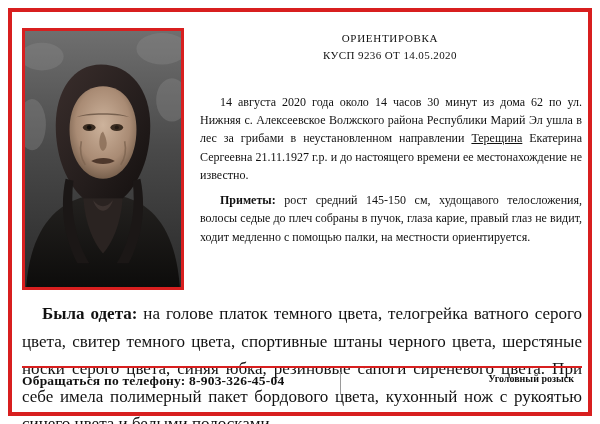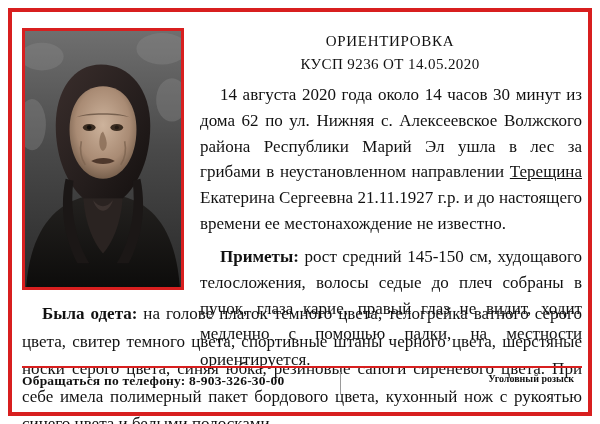--- a/index.html
+++ b/index.html
@@ -45,34 +45,34 @@
   }
   .photo svg { display: block; width: 100%; height: 100%; }
 
   
   .head {
     position: absolute;
     left: 186px;
     top: 16px;
     right: 6px;
     text-align: center;
-    font-size: 15px;
+    font-size: 11px;
     letter-spacing: 0.7px;
     line-height: 1.55;
     color: #111;
   }
   .head .l2 { letter-spacing: 0.4px; }
 
   
   .colbody {
     position: absolute;
     left: 186px;
-    top: 68px;
-    right: 4px;
-    font-size: 17px;
+    top: 79px;
+    right: 4px;
+    font-size: 12px;
     line-height: 1.52;
     color: #111;
     text-align: justify;
     text-justify: inter-word;
   }
   .colbody p { margin: 0 0 7px 0; text-indent: 20px; }
   .colbody p:last-child { margin-bottom: 6px; }
   .lbl { font-weight: bold; }
   .uline { text-decoration: underline; }
 
@@ -208,19 +208,19 @@
       <p><span>14 августа 2020 года около 14 часов 30 минут из дома 62 по ул. Нижняя с. Алексеевское Волжского района Республики Марий Эл ушла в лес за грибами в неустановленном направлении </span><span class="uline">Терещина</span><span> Екатерина Сергеевна 21.11.1927 г.р. и до настоящего времени ее местонахождение не известно.</span></p>
       <p><span class="lbl">Приметы:</span><span> рост средний 145-150 см, худощавого телосложения, волосы седые до плеч собраны в пучок, глаза карие, правый глаз не видит, ходит медленно с помощью палки, на местности ориентируется.</span></p>
     </div>
 
     <div class="fullbody">
       <p><span class="lbl">Была одета:</span><span> на голове платок темного цвета, телогрейка ватного серого цвета, свитер темного цвета, спортивные штаны черного цвета, шерстяные носки серого цвета, синяя юбка, резиновые сапоги сиреневого цвета. При себе имела полимерный пакет бордового цвета, кухонный нож с рукоятью синего цвета и белыми полосками.</span></p>
     </div>
 
     <div class="divider"></div>
     <div class="footer">
-      <div class="phone">Обращаться по телефону: 8-903-326-30-00</div>
+      <div class="phone">Обращаться по телефону: 8-903-326-45-04</div>
       <div class="vbar"></div>
       <div class="dept">Уголовный розыск</div>
     </div>
 
   </div>
 </div>
 
 </body></html>

